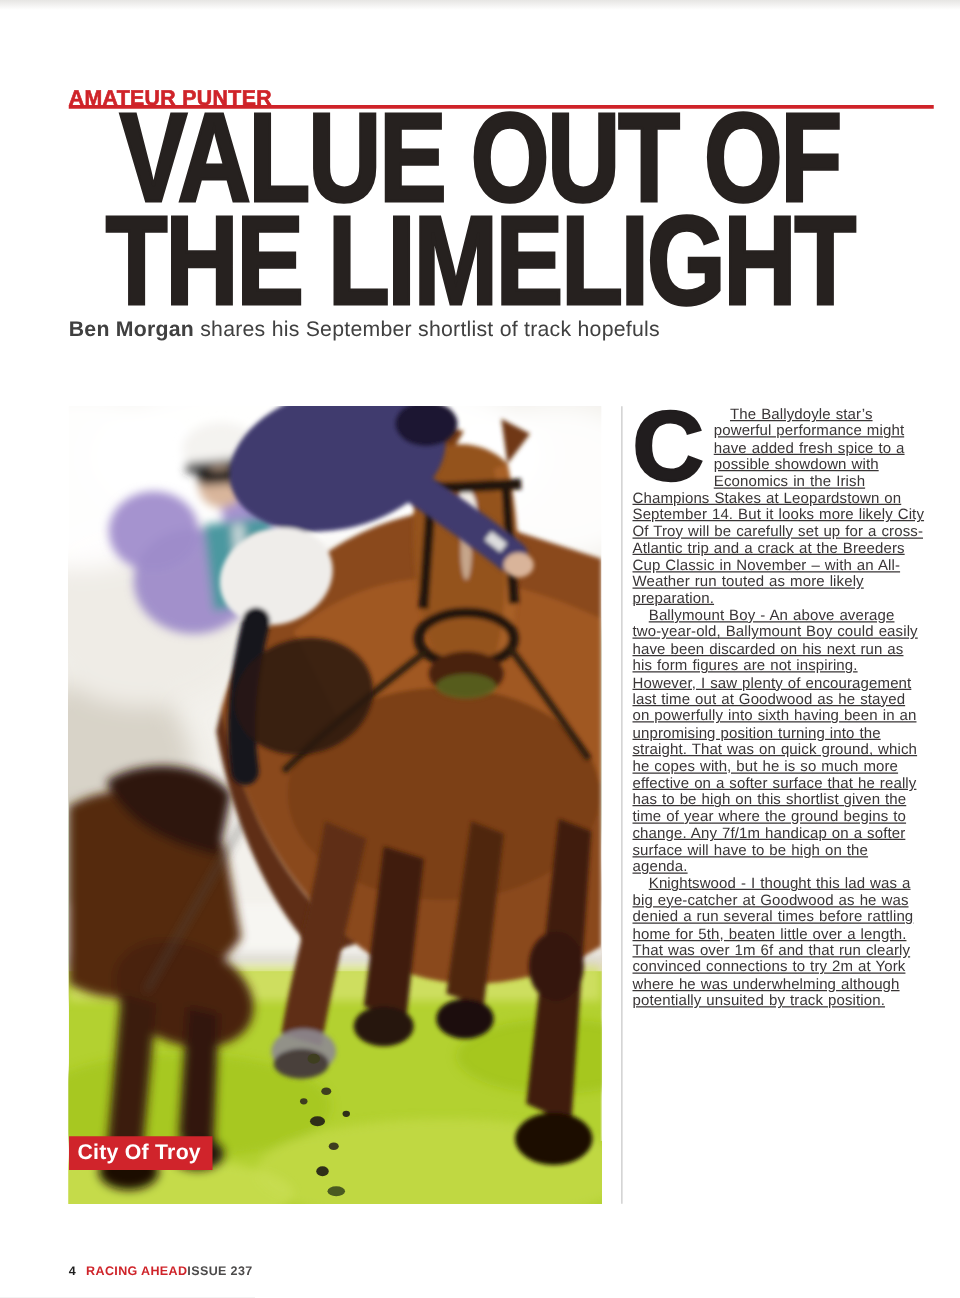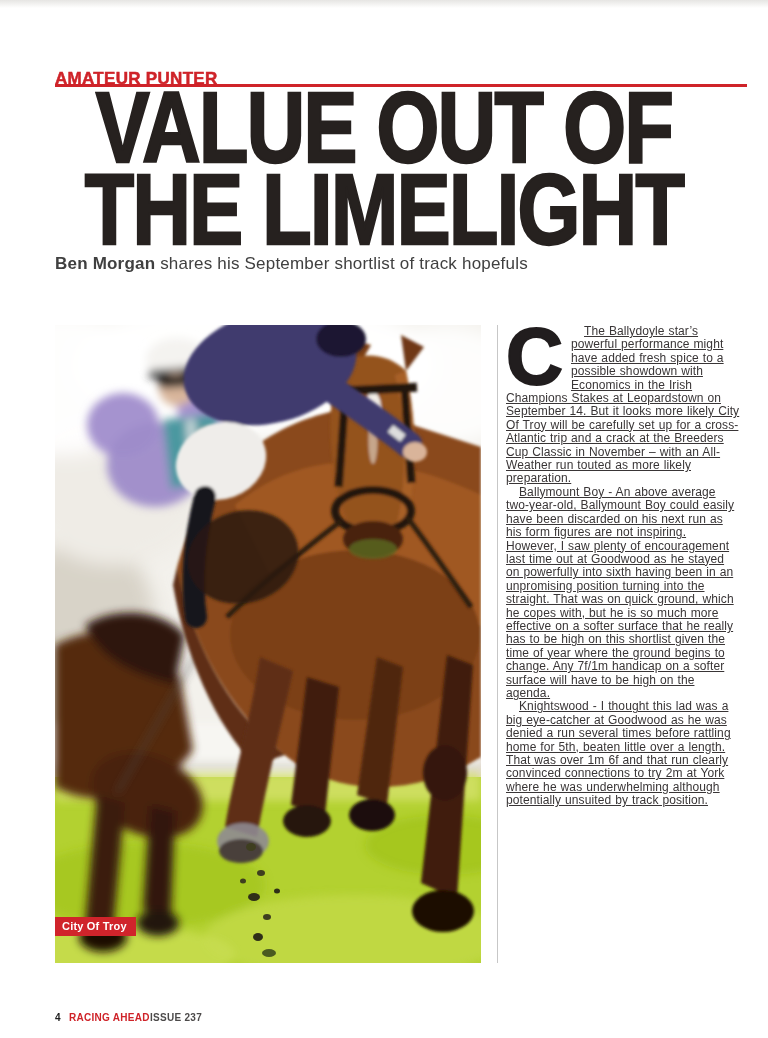--- a/index.html
+++ b/index.html
@@ -21,21 +21,21 @@
     color:#26211f;-webkit-text-stroke:2.5px #26211f;white-space:nowrap;}
   
   .standfirst{position:absolute;left:55px;top:254px;width:692px;font-size:17px;
     color:#404040;letter-spacing:.2px;}
   .standfirst b{font-weight:700;}
   
   .content{position:absolute;left:55px;top:325px;right:28px;display:flex;align-items:flex-start;}
   .figure{position:relative;width:426px;height:638px;flex:0 0 426px;overflow:hidden;background:#eeece7;}
   .figure svg{display:block;}
   .caption{position:absolute;left:0;bottom:27px;background:#d0242b;color:#ffffff;
-    font-size:11px;font-weight:700;padding:3px 9px 4px 7px;letter-spacing:.2px;}
+    font-size:17px;font-weight:700;padding:3px 9px 4px 7px;letter-spacing:.2px;}
   .column{flex:1;margin-left:16px;border-left:1.5px solid #c7c7c7;padding-left:8px;
     min-height:638px;}
   .bpara{margin:0;font-size:12px;line-height:13.4px;letter-spacing:.1px;word-spacing:.5px;
     color:#393536;text-align:left;}
   .indent{text-indent:13px;text-decoration:underline;}
   .dropcap{float:left;width:60px;height:57px;margin:2px 5px 4px 0;
     font-size:79px;line-height:60px;font-weight:700;color:#211d1e;
     -webkit-text-stroke:2px #211d1e;overflow:visible;}
   
   .footer{position:absolute;left:55px;top:969px;display:flex;align-items:baseline;

